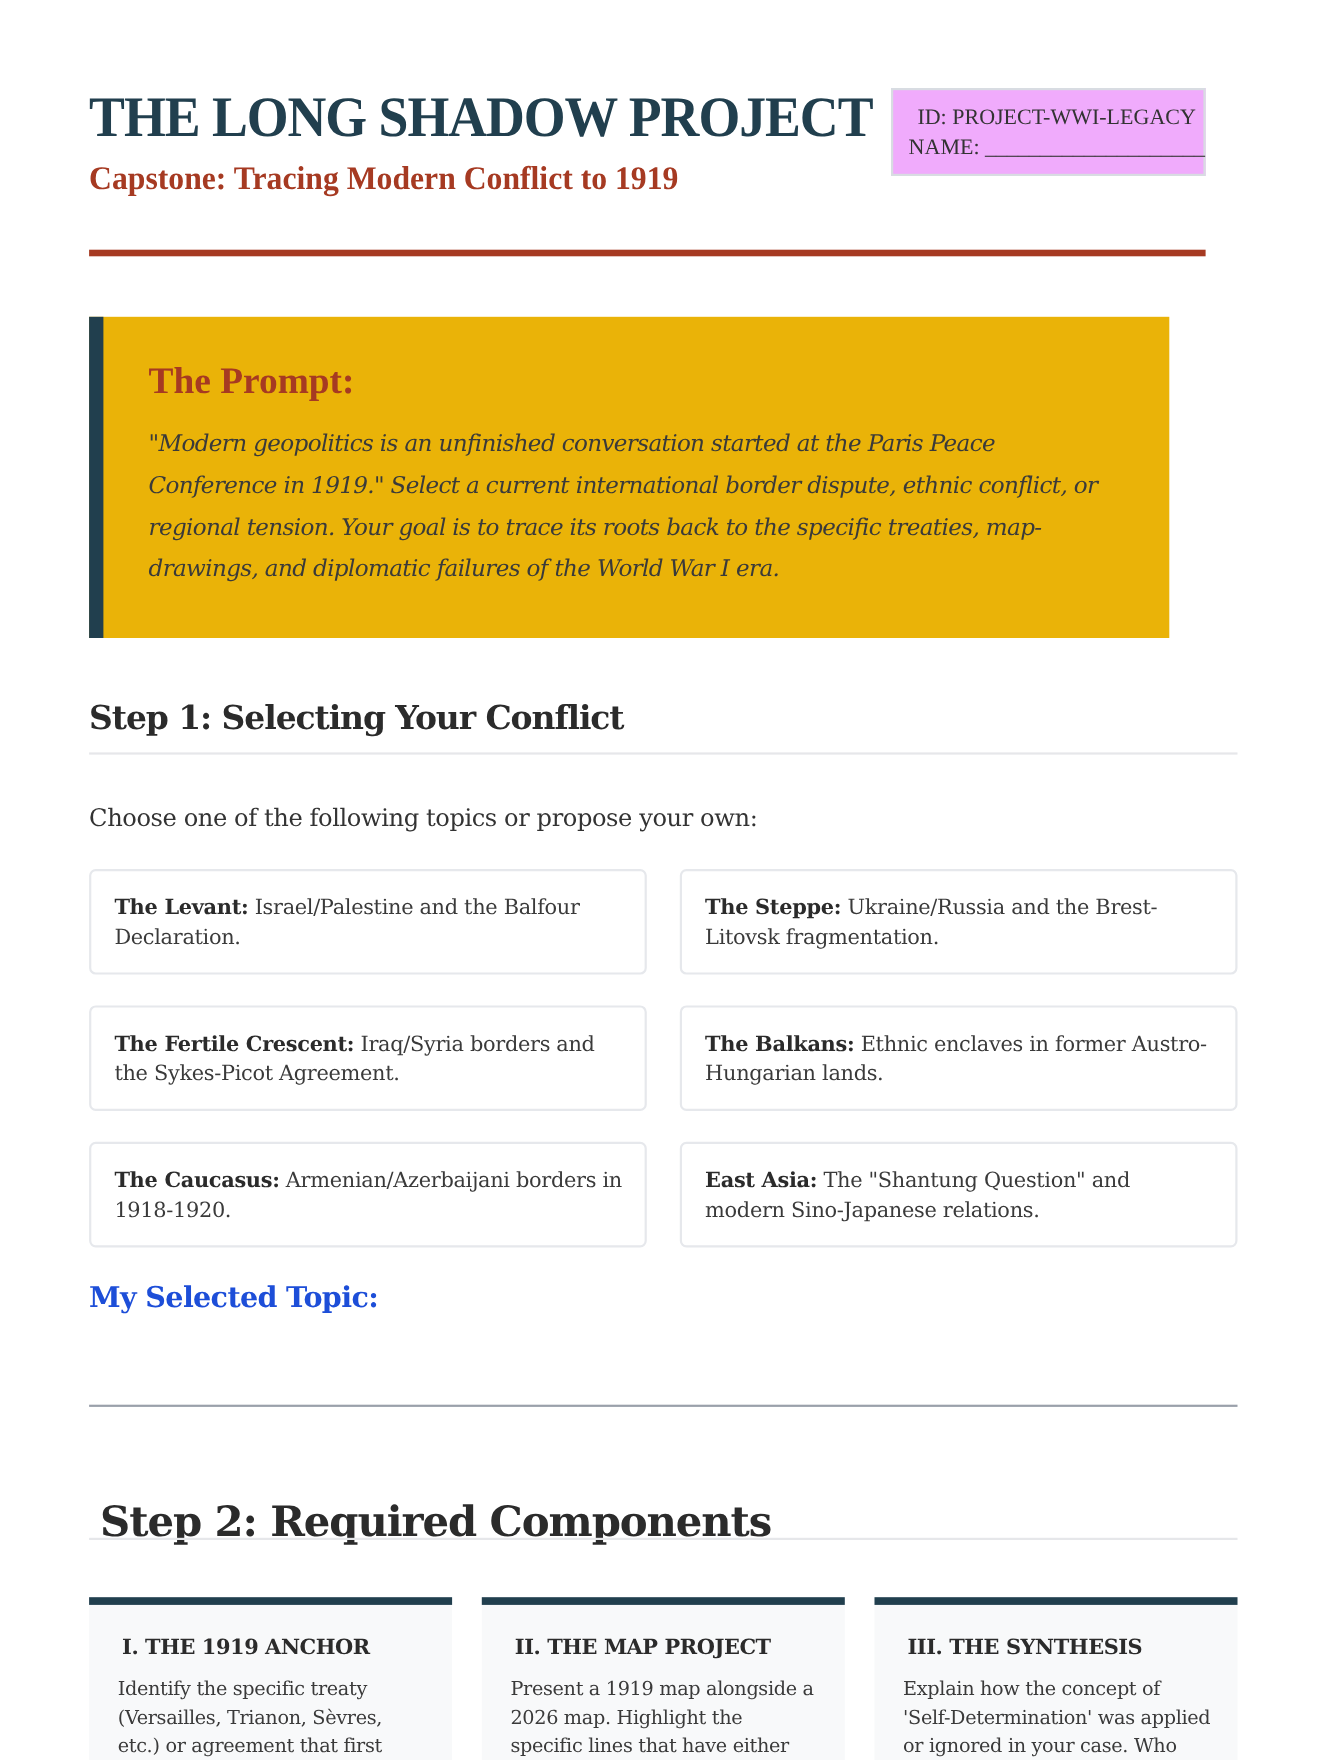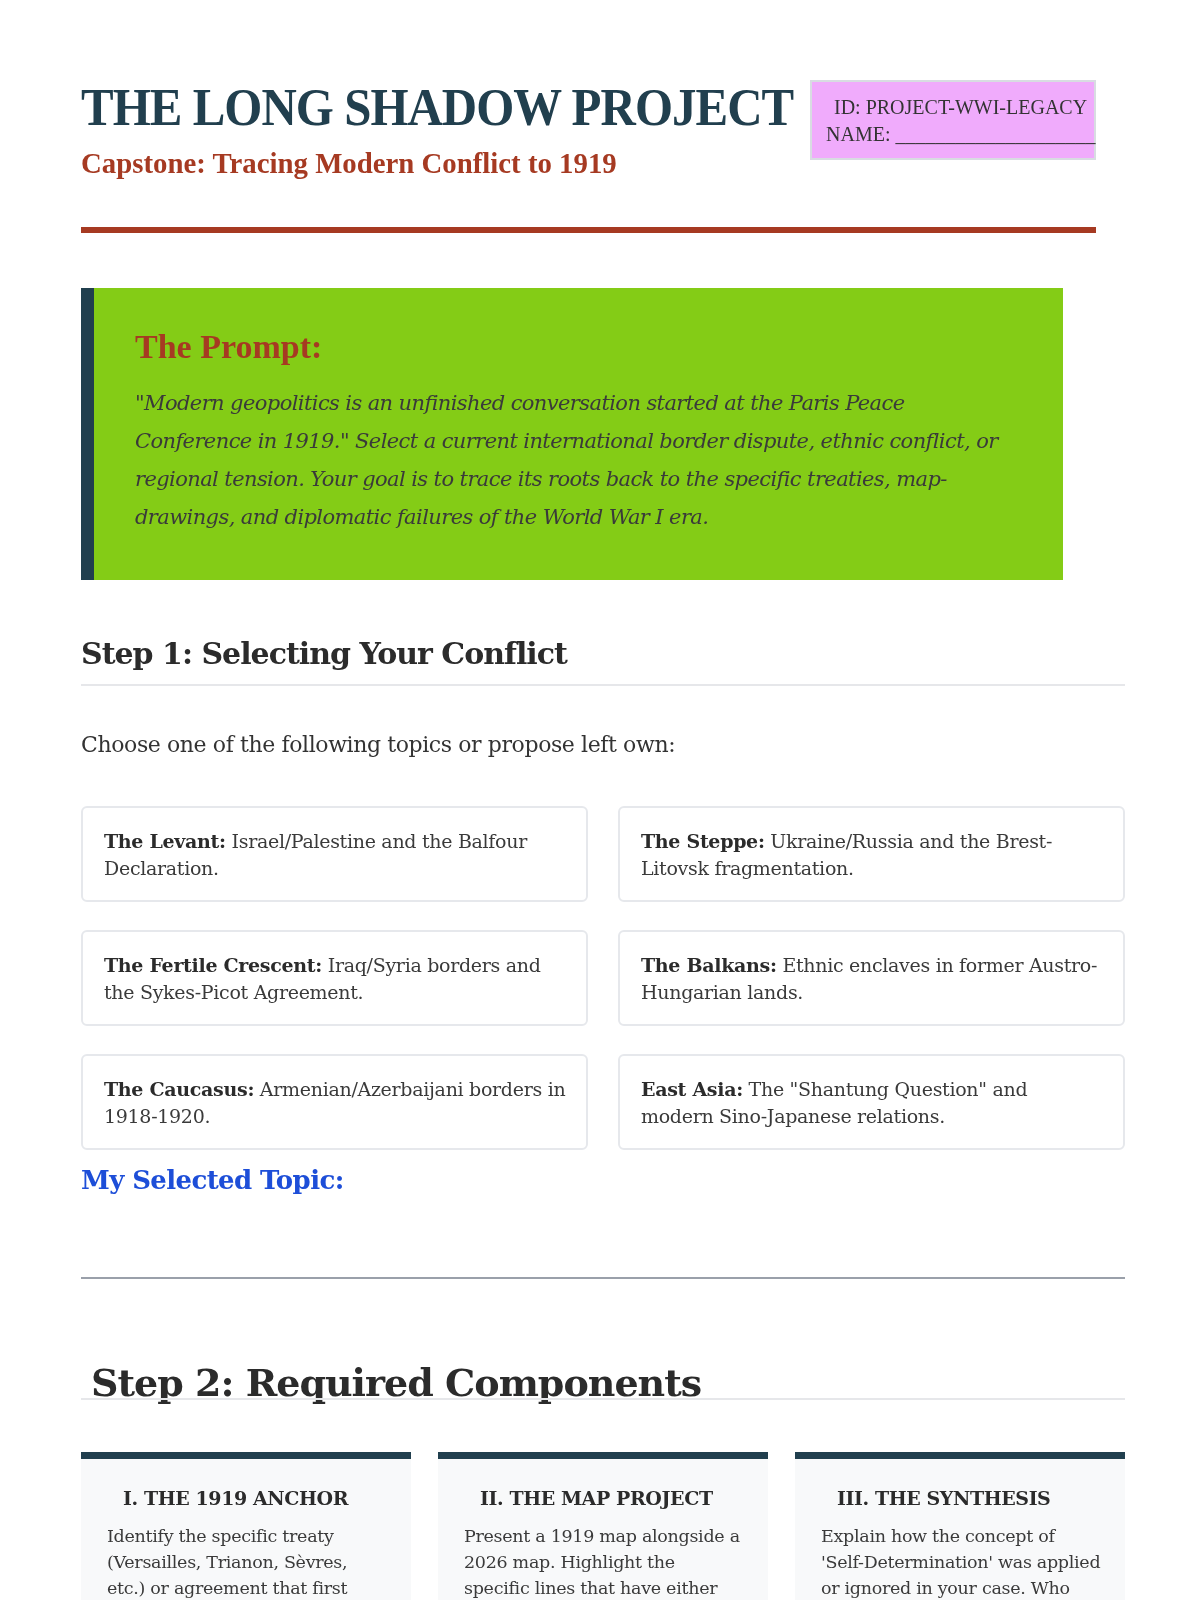--- a/index.html
+++ b/index.html
@@ -7,40 +7,40 @@
     .page { position: relative; padding: 0 104px 0 81px; }
 
     .header { position: relative; height: 230px; }
     .title { position: absolute; left: 0; top: 82px; margin: 0; font-family: "Liberation Serif", serif; font-weight: bold; font-size: 52px; letter-spacing: -1px; color: #213f4e; line-height: 1; transform: scaleX(0.94); transform-origin: left; }
     .subtitle { position: absolute; left: 0; top: 146px; margin: 0; font-family: "Liberation Serif", serif; font-weight: bold; font-size: 30px; color: #a63a22; transform: scaleX(0.96); transform-origin: left; }
     .id-box { position: absolute; right: 0; top: 80px; width: 286px; height: 80px; box-sizing: border-box; border: 2px solid #d8dce2; background: #f0abfc; padding: 12px 12px 0 14px; font-family: "Liberation Serif", serif; font-size: 20px; line-height: 27px; color: #333; }
     .id-line { padding-left: 8px; white-space: nowrap; }
     .name-line { white-space: nowrap; }
     .rule-red { position: absolute; left: 0; right: 0; top: 227px; height: 6px; background: #a63a22; }
 
-    .prompt { position: absolute; left: 81px; top: 288px; width: 982px; height: 292px; background: #84cc16; border-left: 13px solid #213f4e; box-sizing: border-box; padding: 40px 40px 0 41px; }
+    .prompt { position: absolute; left: 81px; top: 288px; width: 982px; height: 292px; background: #eab308; border-left: 13px solid #213f4e; box-sizing: border-box; padding: 40px 40px 0 41px; }
     .prompt h2 { margin: 0 0 18px 0; font-family: "Liberation Serif", serif; font-weight: bold; font-size: 34px; color: #a63a22; }
     .prompt p { margin: 0; font-family: "DejaVu Serif", serif; font-style: italic; font-size: 21px; line-height: 38px; color: #3a3a3a; letter-spacing: -0.6px; }
 
     .step1-title { position: absolute; left: 81px; top: 636px; margin: 0; font-family: "DejaVu Serif", serif; font-weight: bold; font-size: 30px; color: #2b2b2b; letter-spacing: -1px; }
     .divider { position: absolute; left: 81px; width: 1044px; height: 2px; background: #e6e7ea; }
     .intro { position: absolute; left: 81px; top: 732px; margin: 0; font-family: "DejaVu Serif", serif; font-size: 22px; color: #333; letter-spacing: -0.4px; }
 
-    .topics { position: absolute; left: 81px; top: 790px; width: 1044px; display: grid; grid-template-columns: 507px 507px; column-gap: 30px; row-gap: 28px; margin-top: 16px; }
+    .topics { position: absolute; left: 81px; top: 790px; width: 1044px; display: grid; grid-template-columns: 507px 507px; column-gap: 30px; row-gap: 28px; }
     .topic { height: 96px; box-sizing: border-box; border: 2px solid #e6e8ec; border-radius: 6px; background: #fff; padding: 20px 20px 0 21px; font-family: "DejaVu Serif", serif; font-size: 19px; line-height: 27px; color: #3a3a3a; letter-spacing: -0.3px; }
     .topic b { color: #2b2b2b; }
 
     .selected-label { position: absolute; left: 81px; top: 1165px; margin: 0; font-family: "DejaVu Serif", serif; font-weight: bold; font-size: 26px; color: #1d4ed8; letter-spacing: -0.6px; }
     .answer-line { position: absolute; left: 81px; top: 1277px; width: 1044px; height: 2px; background: #9aa0aa; }
 
     .step2-title { position: absolute; left: 81px; top: 1350px; margin: 10px; font-family: "DejaVu Serif", serif; font-weight: bold; font-size: 38px; color: #2b2b2b; letter-spacing: -1px; }
 
     .components { position: absolute; left: 81px; top: 1452px; width: 1044px; display: flex; justify-content: space-between; }
     .comp { width: 330px; height: 200px; box-sizing: border-box; background: #f8f9fa; border-top: 7px solid #213f4e; padding: 28px 24px 0 26px; }
-    .comp h3 { margin: 0 0 14px 16px; font-family: "DejaVu Serif", serif; font-weight: bold; font-size: 19px; color: #2b2b2b; letter-spacing: -0.4px; }
+    .comp h3 { margin: 0 0 14px 4px; font-family: "DejaVu Serif", serif; font-weight: bold; font-size: 19px; color: #2b2b2b; letter-spacing: -0.4px; }
     .comp p { margin: 0; font-family: "DejaVu Serif", serif; font-size: 17.5px; line-height: 26px; color: #3a3a3a; letter-spacing: -0.3px; }
   </style>
 </head>
 <body>
 
 <div class="page">
   <div class="header">
     <h1 class="title">THE LONG SHADOW PROJECT</h1>
     <div class="subtitle">Capstone: Tracing Modern Conflict to 1919</div>
     <div class="id-box">
@@ -54,21 +54,21 @@
   </div>
 </div>
 
 <div class="prompt">
   <h2>The Prompt:</h2>
   <p>"Modern geopolitics is an unfinished conversation started at the Paris Peace Conference in 1919." Select a current international border dispute, ethnic conflict, or regional tension. Your goal is to trace its roots back to the specific treaties, map-drawings, and diplomatic failures of the World War I era.</p>
 </div>
 
 <h2 class="step1-title">Step 1: Selecting Your Conflict</h2>
 <div class="divider" style="top:684px"></div>
-<p class="intro">Choose one of the following topics or propose left own:</p>
+<p class="intro">Choose one of the following topics or propose your own:</p>
 
 <div class="topics">
   <div class="topic">
     <b>The Levant:</b><span> Israel/Palestine and the Balfour Declaration.</span>
   </div>
   <div class="topic">
     <b>The Steppe:</b><span> Ukraine/Russia and the Brest-Litovsk fragmentation.</span>
   </div>
   <div class="topic">
     <b>The Fertile Crescent:</b><span> Iraq/Syria borders and the Sykes-Picot Agreement.</span>

